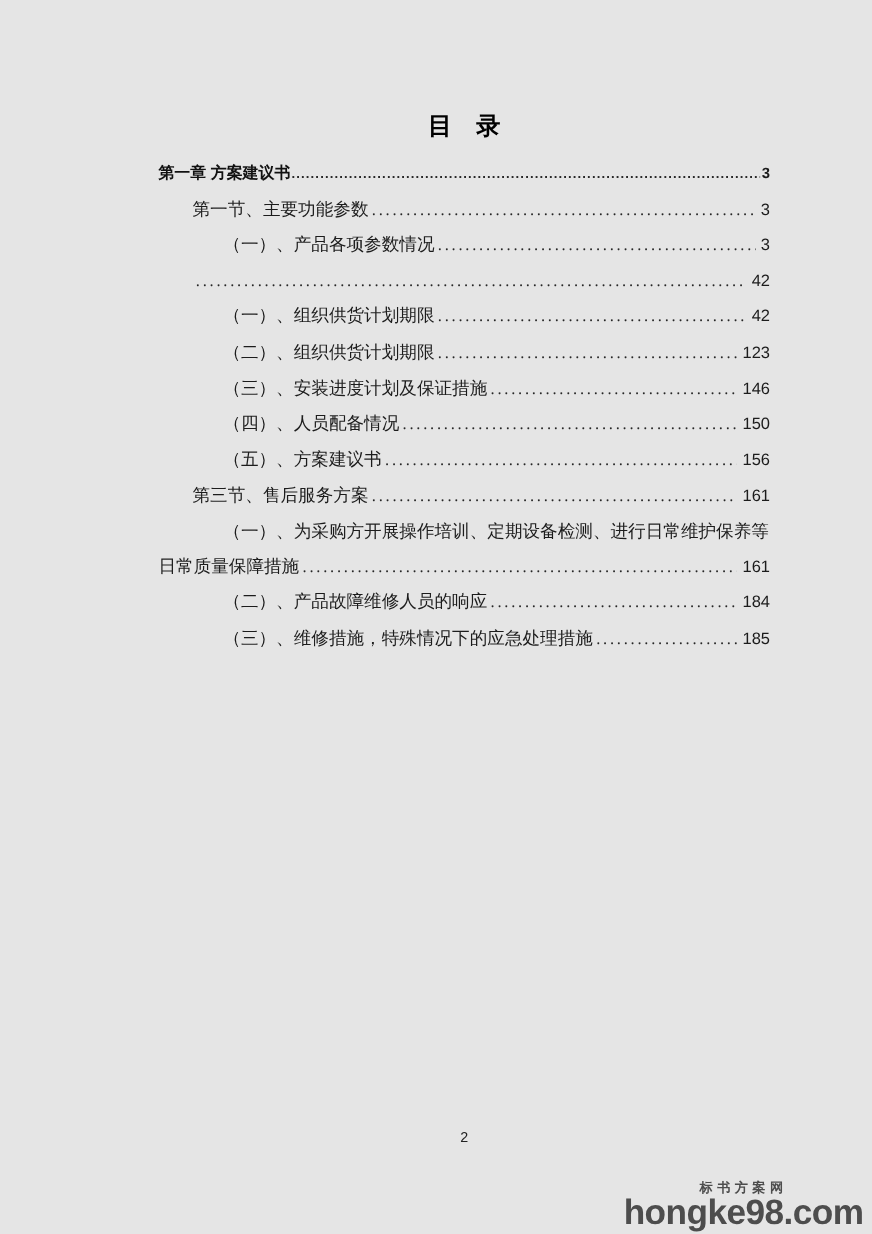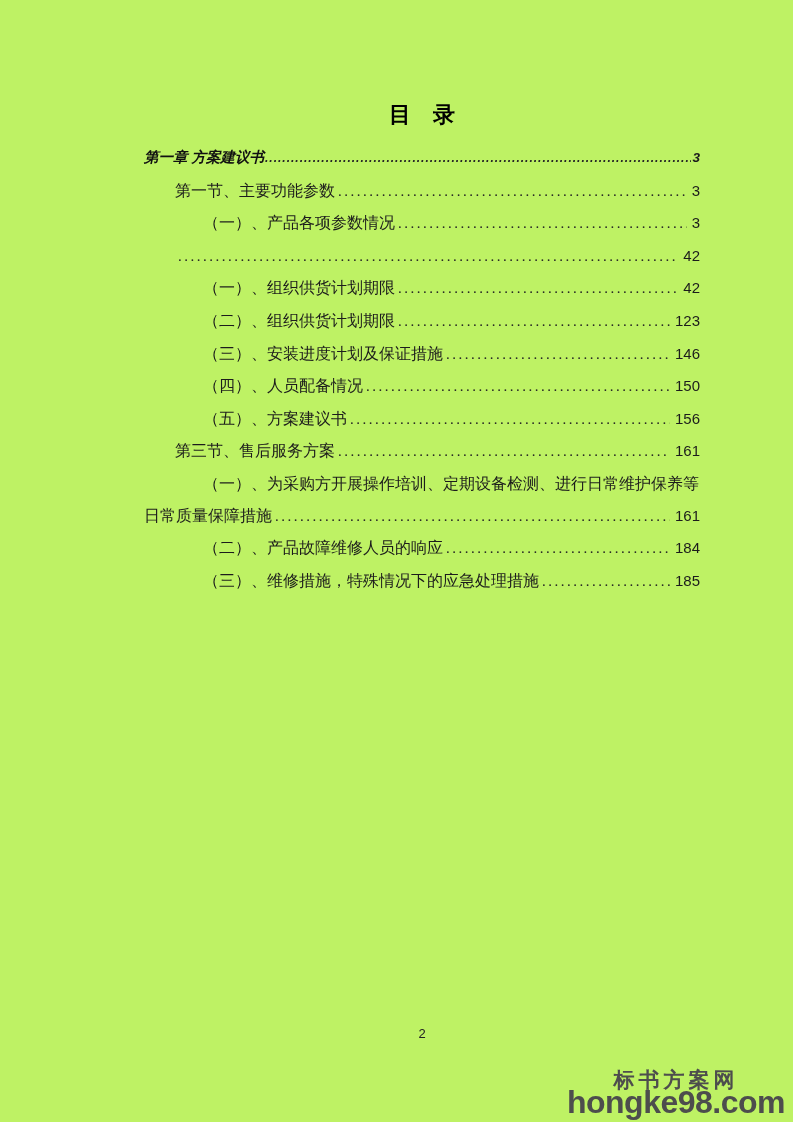--- a/index.html
+++ b/index.html
@@ -1,21 +1,21 @@
 <!DOCTYPE html>
 <html><head>
 <meta charset="utf-8">
 <style>
   html, body { margin: 0; padding: 0; background: #ffffff; }
   .page {
     position: relative;
     width: 793px;
     height: 1122px;
     margin: 0 auto;
-    background: #bef264;
+    background: #e5e5e5;
     overflow: hidden;
     font-family: "Liberation Serif", "DejaVu Serif", serif;
     color: #1c1c1c;
   }
   .content { padding: 100px 93px 0 144px; }
   .toc-title {
     margin: 0;
     text-align: center;
     font-family: "Liberation Sans", "DejaVu Sans", sans-serif;
     font-weight: 700;
@@ -29,21 +29,20 @@
     align-items: baseline;
     line-height: 31.6px;
     font-size: 16px;
     white-space: nowrap;
   }
   .toc-row.lvl-1 {
     font-family: "Liberation Sans", "DejaVu Sans", sans-serif;
     font-weight: 700;
     font-size: 14.5px;
     color: #111111;
-    font-style: italic;
   }
   .toc-row.lvl-2 { padding-left: 31px; }
   .toc-row.lvl-3 { padding-left: 59px; }
   .toc-row.lvl-0 { padding-left: 0; }
   .toc-text { flex: 0 0 auto; }
   .toc-dots {
     flex: 1 1 auto;
     overflow: hidden;
     white-space: nowrap;
     margin: 0 2px 0 3px;
@@ -77,21 +76,21 @@
   .watermark {
     position: absolute;
     right: 8px;
     bottom: 8px;
     text-align: center;
     font-family: "Liberation Sans", "DejaVu Sans", sans-serif;
     font-weight: 700;
     line-height: 1;
   }
   .wm-name {
-    font-size: 21px;
+    font-size: 12px;
     letter-spacing: 4px;
     line-height: 20px;
   }
   .wm-url {
     font-size: 32px;
     letter-spacing: -0.5px;
     line-height: 24px;
   }
 </style>
 </head>

